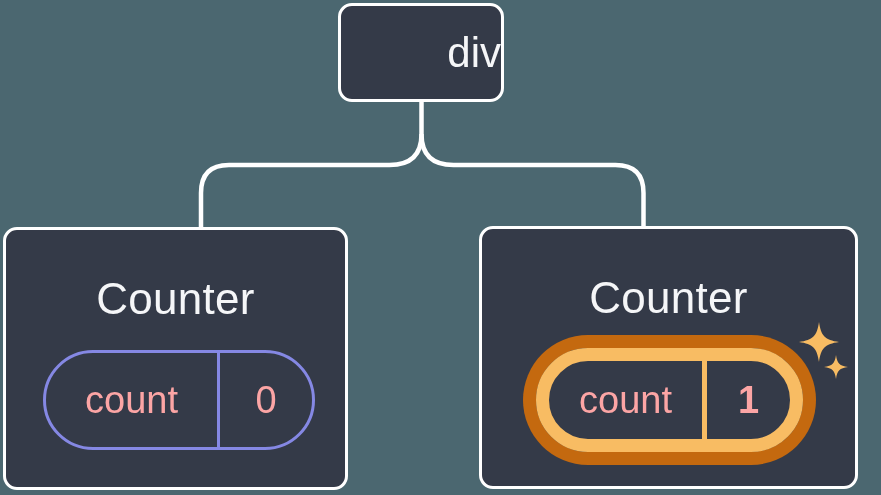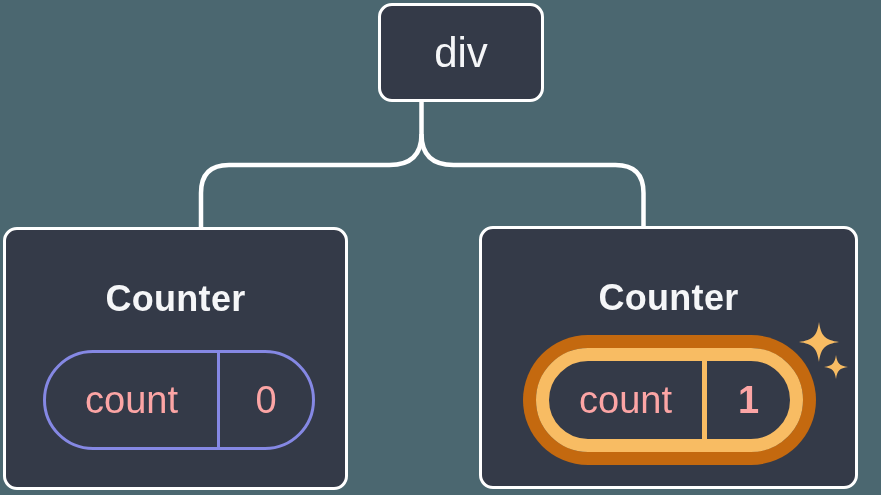--- a/index.html
+++ b/index.html
@@ -21,35 +21,35 @@
   .node {
     position: absolute;
     background: #343a48;
     border: 3.5px solid #ffffff;
     border-radius: 14px;
     box-sizing: border-box;
   }
   .root {
     left: 338px; top: 3px;
     width: 166px; height: 99px;
-    display: flex; align-items: center; justify-content: center; margin-left: 40px;
+    display: flex; align-items: center; justify-content: flex-end;
   }
   .root-label {
     color: #f5f6f8;
     font-size: 42px;
     font-weight: 400;
   }
   .card-left  { left: 3px;   top: 227px; width: 345px; height: 263px; }
   .card-right { left: 479px; top: 226px; width: 379px; height: 263px; }
   .card-title {
     margin-top: 47px;
     text-align: center;
-    font-size: 36px;
+    font-size: 44px;
     line-height: 44px;
-    font-weight: 700;
+    font-weight: 400;
     color: #f5f6f8;
     letter-spacing: 0.3px;
   }
   .pill {
     position: absolute;
     display: flex;
     box-sizing: border-box;
     border-radius: 70px;
   }
   .pill-normal {

